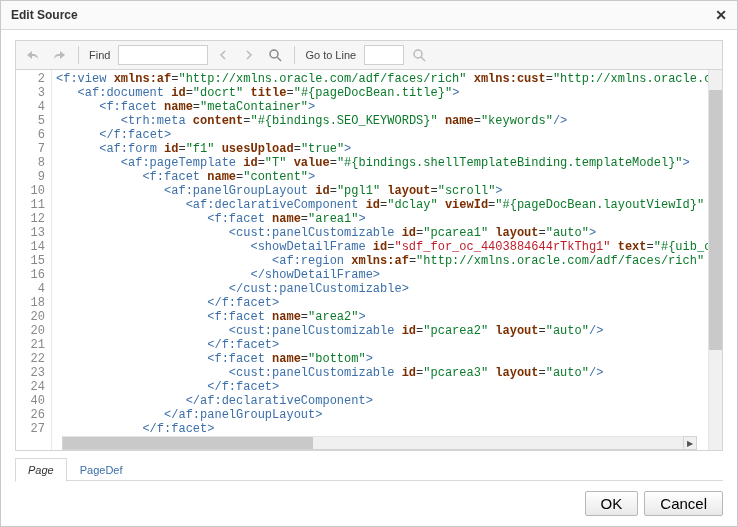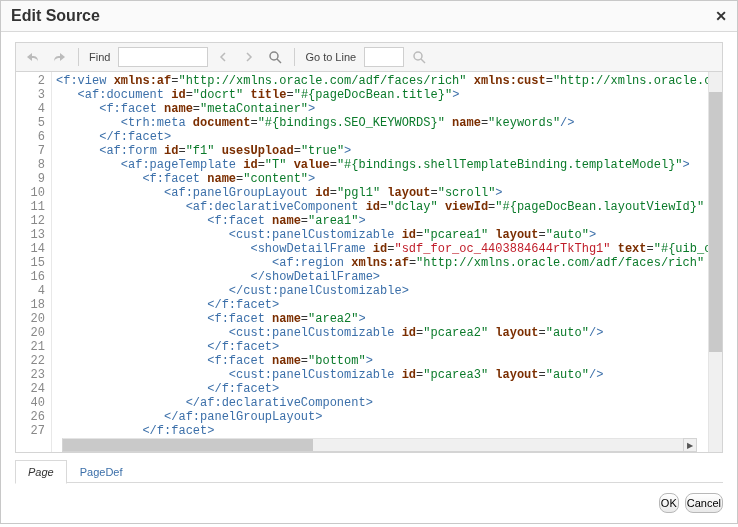--- a/index.html
+++ b/index.html
@@ -18,21 +18,21 @@
   .titlebar {
     display: flex;
     justify-content: space-between;
     align-items: center;
     padding: 6px 10px;
     border-bottom: 1px solid #d9d9d9;
     background: #fafafa;
   }
   .titlebar .title {
     font-weight: bold;
-    font-size: 16px;
+    font-size: 12px;
     color: #333;
   }
   .titlebar .close {
     font-size: 14px;
     font-weight: bold;
     cursor: pointer;
     color: #333;
   }
   .content-wrap {
     padding: 10px 14px 0 14px;
@@ -169,24 +169,24 @@
   }
   .footer {
     display: flex;
     justify-content: flex-end;
     gap: 6px;
     padding: 10px 14px 10px 14px;
   }
   .btn {
     border: 1px solid #b8b8b8;
     background: linear-gradient(#ffffff,#e9e9e9);
-    padding: 3px 1px;
-    font-size: 11px;
+    padding: 3px 15px;
+    font-size: 15px;
     cursor: pointer;
-    border-radius: 8px;
+    border-radius: 2px;
   }
   
   .t  { color: #3b6fa9; } 
   .an { color: #7b2e00; font-weight: bold; } 
   .av { color: #0a7a2a; } 
   .red{ color: #c01c28; }
   .pl { color: #333; }
   svg { display:block; }
 </style>
 </head>
@@ -268,21 +268,21 @@
             <div>23</div>
             <div>24</div>
             <div>40</div>
             <div>26</div>
             <div>27</div>
           </div>
         <div class="code-wrap">
           <div class="code" id="code"><span class="t">&lt;f:view</span> <span class="an">xmlns:af</span><span class="pl">=</span><span class="av">"http://xmlns.oracle.com/adf/faces/rich"</span> <span class="an">xmlns:cust</span><span class="pl">=</span><span class="av">"http://xmlns.oracle.co</span>
    <span class="t">&lt;af:document</span> <span class="an">id</span><span class="pl">=</span><span class="av">"docrt"</span> <span class="an">title</span><span class="pl">=</span><span class="av">"#{pageDocBean.title}"</span><span class="t">&gt;</span>
       <span class="t">&lt;f:facet</span> <span class="an">name</span><span class="pl">=</span><span class="av">"metaContainer"</span><span class="t">&gt;</span>
-         <span class="t">&lt;trh:meta</span> <span class="an">document</span><span class="pl">=</span><span class="av">"#{bindings.SEO_KEYWORDS}"</span> <span class="an">name</span><span class="pl">=</span><span class="av">"keywords"</span><span class="t">/&gt;</span>
+         <span class="t">&lt;trh:meta</span> <span class="an">content</span><span class="pl">=</span><span class="av">"#{bindings.SEO_KEYWORDS}"</span> <span class="an">name</span><span class="pl">=</span><span class="av">"keywords"</span><span class="t">/&gt;</span>
       <span class="t">&lt;/f:facet&gt;</span>
       <span class="t">&lt;af:form</span> <span class="an">id</span><span class="pl">=</span><span class="av">"f1"</span> <span class="an">usesUpload</span><span class="pl">=</span><span class="av">"true"</span><span class="t">&gt;</span>
          <span class="t">&lt;af:pageTemplate</span> <span class="an">id</span><span class="pl">=</span><span class="av">"T"</span> <span class="an">value</span><span class="pl">=</span><span class="av">"#{bindings.shellTemplateBinding.templateModel}"</span><span class="t">&gt;</span>
             <span class="t">&lt;f:facet</span> <span class="an">name</span><span class="pl">=</span><span class="av">"content"</span><span class="t">&gt;</span>
                <span class="t">&lt;af:panelGroupLayout</span> <span class="an">id</span><span class="pl">=</span><span class="av">"pgl1"</span> <span class="an">layout</span><span class="pl">=</span><span class="av">"scroll"</span><span class="t">&gt;</span>
                   <span class="t">&lt;af:declarativeComponent</span> <span class="an">id</span><span class="pl">=</span><span class="av">"dclay"</span> <span class="an">viewId</span><span class="pl">=</span><span class="av">"#{pageDocBean.layoutViewId}"</span>
                      <span class="t">&lt;f:facet</span> <span class="an">name</span><span class="pl">=</span><span class="av">"area1"</span><span class="t">&gt;</span>
                         <span class="t">&lt;cust:panelCustomizable</span> <span class="an">id</span><span class="pl">=</span><span class="av">"pcarea1"</span> <span class="an">layout</span><span class="pl">=</span><span class="av">"auto"</span><span class="t">&gt;</span>
                            <span class="t">&lt;showDetailFrame</span> <span class="an">id</span><span class="pl">=</span><span class="red">"sdf_for_oc_4403884644rTkThg1"</span> <span class="an">text</span><span class="pl">=</span><span class="av">"#{uib_o</span>
                               <span class="t">&lt;af:region</span> <span class="an">xmlns:af</span><span class="pl">=</span><span class="av">"http://xmlns.oracle.com/adf/faces/rich"</span>

